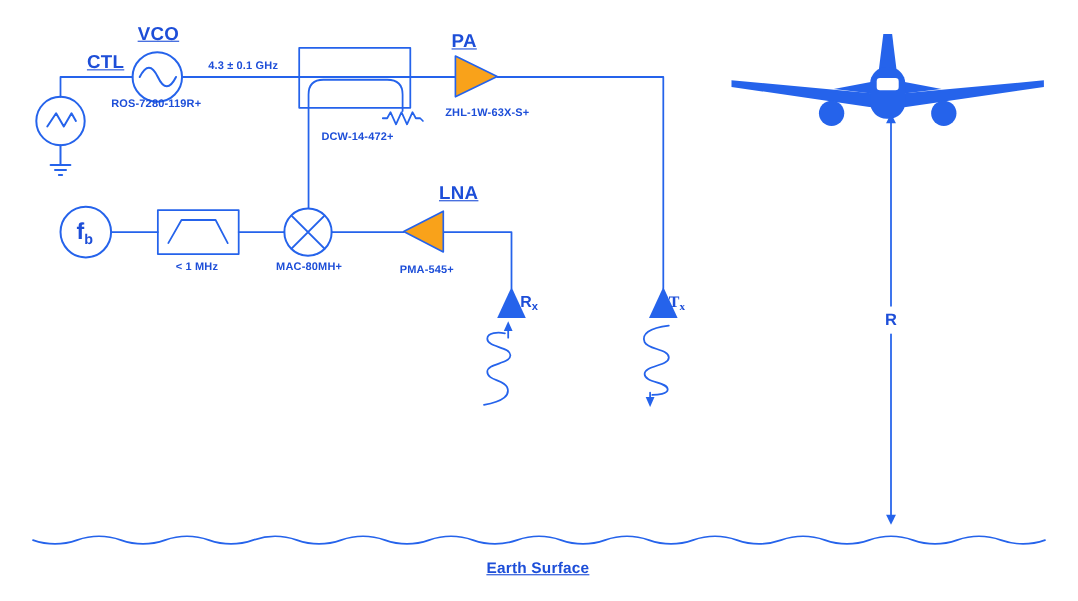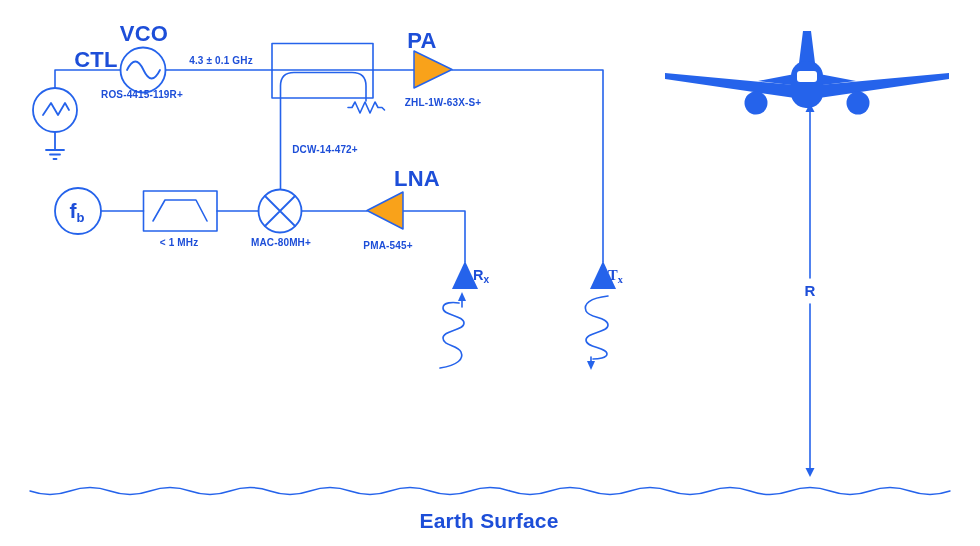--- a/index.html
+++ b/index.html
@@ -10,25 +10,25 @@
   html,body{margin:0;padding:0;background:#fff;}
   .canvas{position:relative;width:980px;height:546px;background:#ffffff;overflow:hidden;
           font-family:"Liberation Sans",sans-serif;}
   svg{position:absolute;left:0;top:0;}
   .w{fill:none;stroke:var(--blue);stroke-width:1.6;stroke-linecap:round;stroke-linejoin:round;}
   .sym{fill:none;stroke:var(--blue);stroke-width:1.8;stroke-linecap:round;stroke-linejoin:round;}
   .solid{fill:var(--blue);stroke:none;}
   .amp{fill:var(--orange);stroke:var(--blue);stroke-width:1.5;stroke-linejoin:round;}
   .lbl{position:absolute;color:var(--text_blue);font-weight:700;white-space:nowrap;
        transform:translateX(-50%);line-height:1.1;}
-  .big{font-size:22px;letter-spacing:.3px;}
+  .big{font-size:17px;letter-spacing:.3px;text-decoration:underline;}
   .part{font-size:10px;letter-spacing:.15px;}
   .mid{font-size:14.5px;}
   .r15{font-size:15px;}
-  .earth{font-size:21px;letter-spacing:.2px;}
+  .earth{font-size:14px;letter-spacing:.2px;text-decoration:underline;}
   .anchorleft{transform:none;margin-top:24px;}
   .center2{transform:translate(-50%,-50%);}
   .sub{font-size:70%;vertical-align:baseline;position:relative;top:3px;}
   .fbmain{font-size:21px;}
   .fbsub{font-size:13px;position:relative;top:4px;}
 </style>
 </head>
 <body>
 
 <div class="canvas">
@@ -131,23 +131,23 @@
          c13,4.5 27,4.5 40,0 c13,-4.5 27,-4.5 40,0
          c13,4.5 27,4.5 40,0 c13,-4.5 27,-4.5 40,0
          c13,4.5 27,4.5 40,0 c13,-4.5 27,-4.5 40,0
          c13,4.5 27,4.5 40,0 c13,-4.5 27,-4.5 40,0
          c13,4.5 27,4.5 40,0 c13,-4.5 27,-4.5 40,0
          c13,4.5 27,4.5 40,0"></path>
   </svg>
 
   <div class="lbl big" style="left:96px;top:48px;">CTL</div>
   <div class="lbl big" style="left:144px;top:22px;">VCO</div>
-  <div class="lbl part" style="left:142px;top:89px;">ROS-4415-119R+</div>
+  <div class="lbl part" style="left:142px;top:89px;">ROS-7280-119R+</div>
   <div class="lbl part" style="left:221px;top:55px;">4.3 ± 0.1 GHz</div>
-  <div class="lbl part" style="left:325px;top:119px;margin-top:25px;">DCW-14-472+</div>
+  <div class="lbl part" style="left:325px;top:119px;">DCW-14-472+</div>
   <div class="lbl big" style="left:422px;top:29px;">PA</div>
   <div class="lbl part" style="left:443px;top:97px;">ZHL-1W-63X-S+</div>
   <div class="lbl big" style="left:388px;top:167px;margin-left:29px;">LNA</div>
   <div class="lbl part" style="left:388px;top:240px;">PMA-545+</div>
   <div class="lbl part" style="left:281px;top:237px;">MAC-80MH+</div>
   <div class="lbl part" style="left:179px;top:237px;">&lt; 1 MHz</div>
 
   <div class="lbl center2" style="left:77px;top:211px;"><span class="fbmain">f</span><span class="fbsub">b</span></div>
 
   <div class="lbl mid anchorleft" style="left:473px;top:244px;"><span>R</span><span class="sub">x</span></div>

